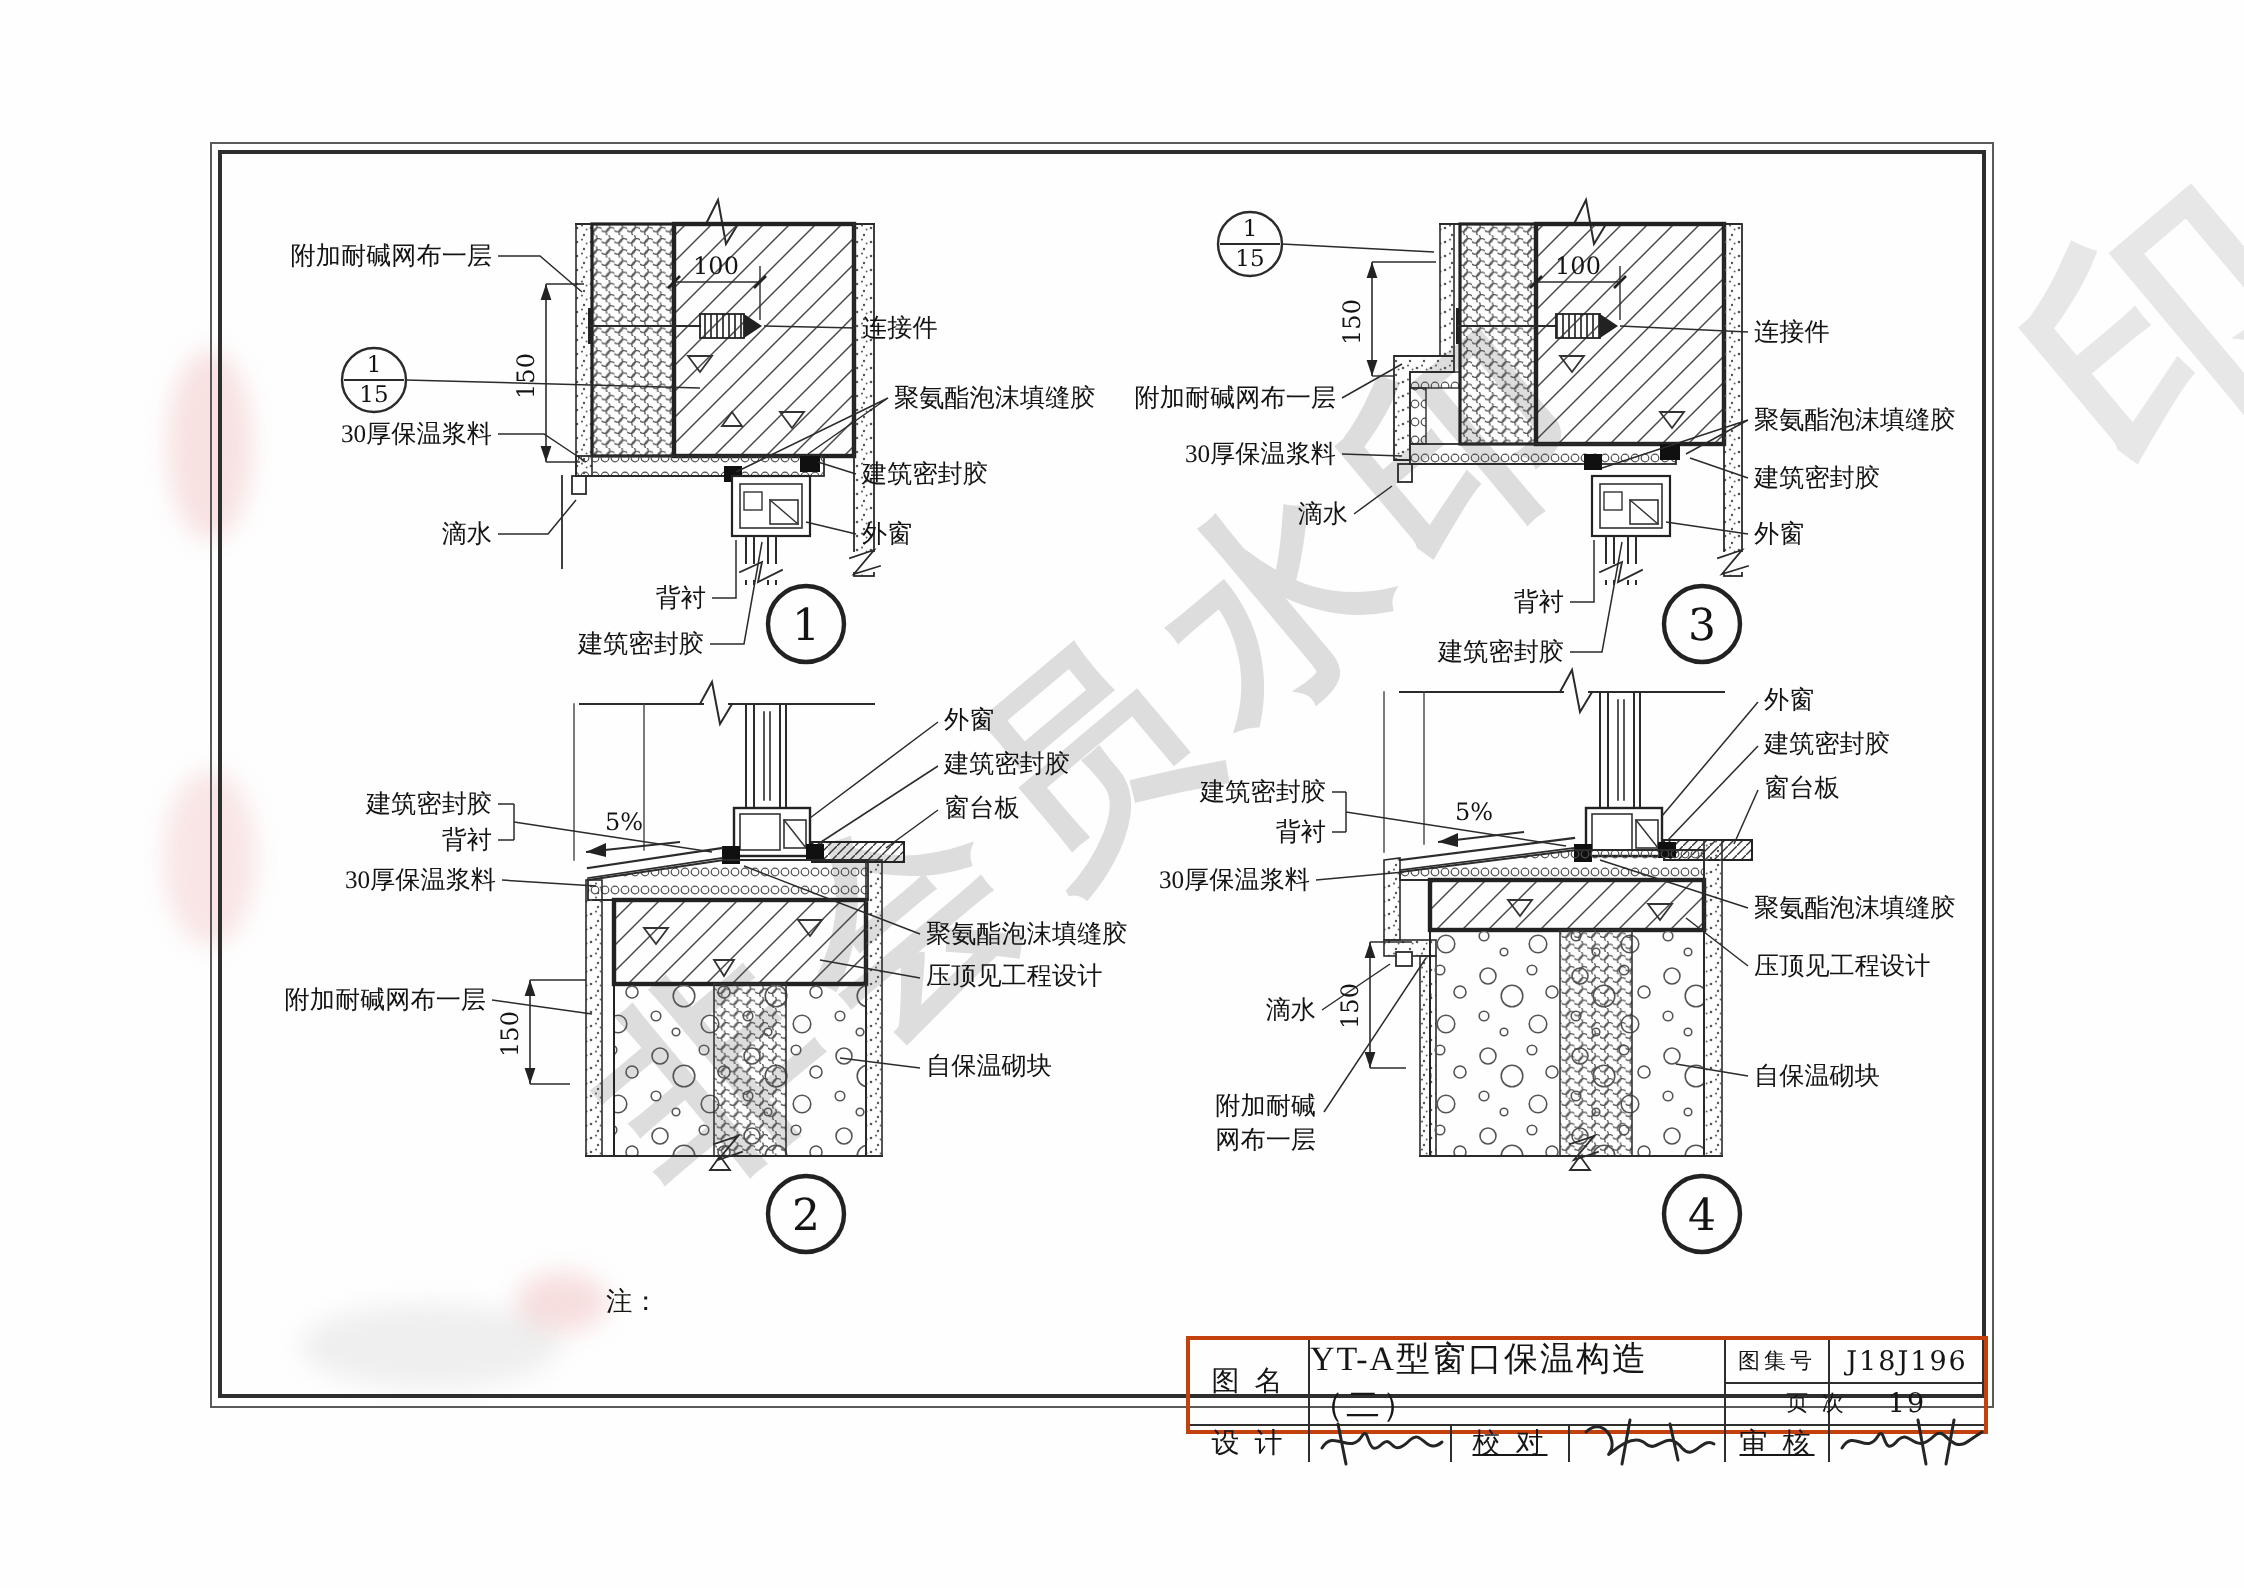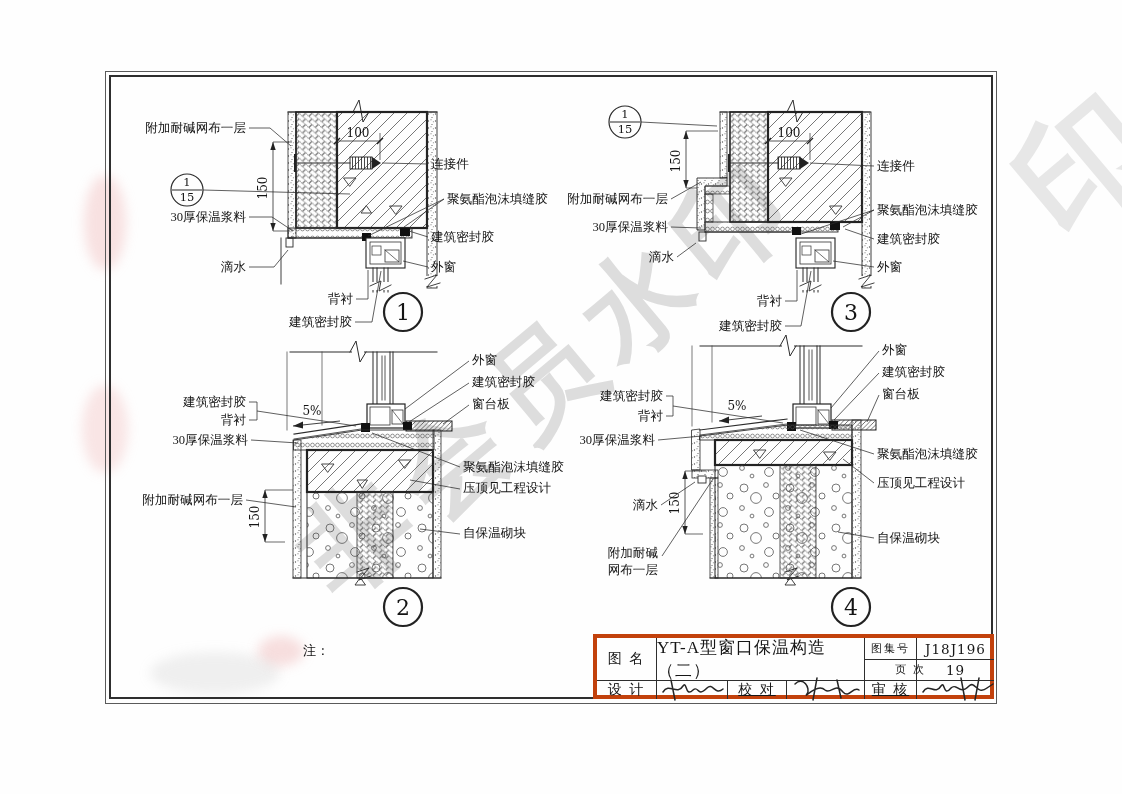--- a/index.html
+++ b/index.html
@@ -30,22 +30,22 @@
   .smudge.pink2{left:82px;top:385px;width:46px;height:88px;background:rgba(235,160,160,0.26);}
   .smudge.pink3{left:258px;top:636px;width:46px;height:30px;background:rgba(230,140,140,0.28);}
   .smudge.gray1{left:150px;top:652px;width:130px;height:42px;background:rgba(160,160,160,0.16);}
   .note{
     position:absolute;left:303px;top:640px;display:flex;
     font-size:13.2px;line-height:1.7;color:#151515;
   }
   .note .note-label{white-space:nowrap;}
   .note .note-lines{display:flex;flex-direction:column;}
   
-  .tblock{position:absolute;left:593px;top:634px;width:401px;height:65px;
-    box-sizing:border-box;border:4px solid #c2410c;background:rgba(255,255,255,0.0);}
+  .tblock{position:absolute;left:593px;top:668px;width:401px;height:49px;
+    box-sizing:border-box;border:2px solid #c2410c;background:rgba(255,255,255,0.0);}
   .tblock .vline,.tblock .hline{position:absolute;background:#2e2e2e;}
   .tblock .cell{position:absolute;display:flex;align-items:center;justify-content:center;
     font-size:14px;letter-spacing:2px;color:#161616;}
   .tblock .cell.small{font-size:11px;}
   .tblock .cell.title-cell{font-size:17px;letter-spacing:1px;font-weight:400;}
   .tblock .cell.num{font-family:"DejaVu Serif",serif;letter-spacing:1px;font-size:13.5px;}
   .sig-svg{position:absolute;pointer-events:none;}
   svg text{font-family:"Liberation Serif","DejaVu Serif",serif;}
   .lbl{font-size:12.6px;fill:#141414;}
   .dimtxt{font-size:12px;fill:#141414;font-family:"DejaVu Serif",serif;}

